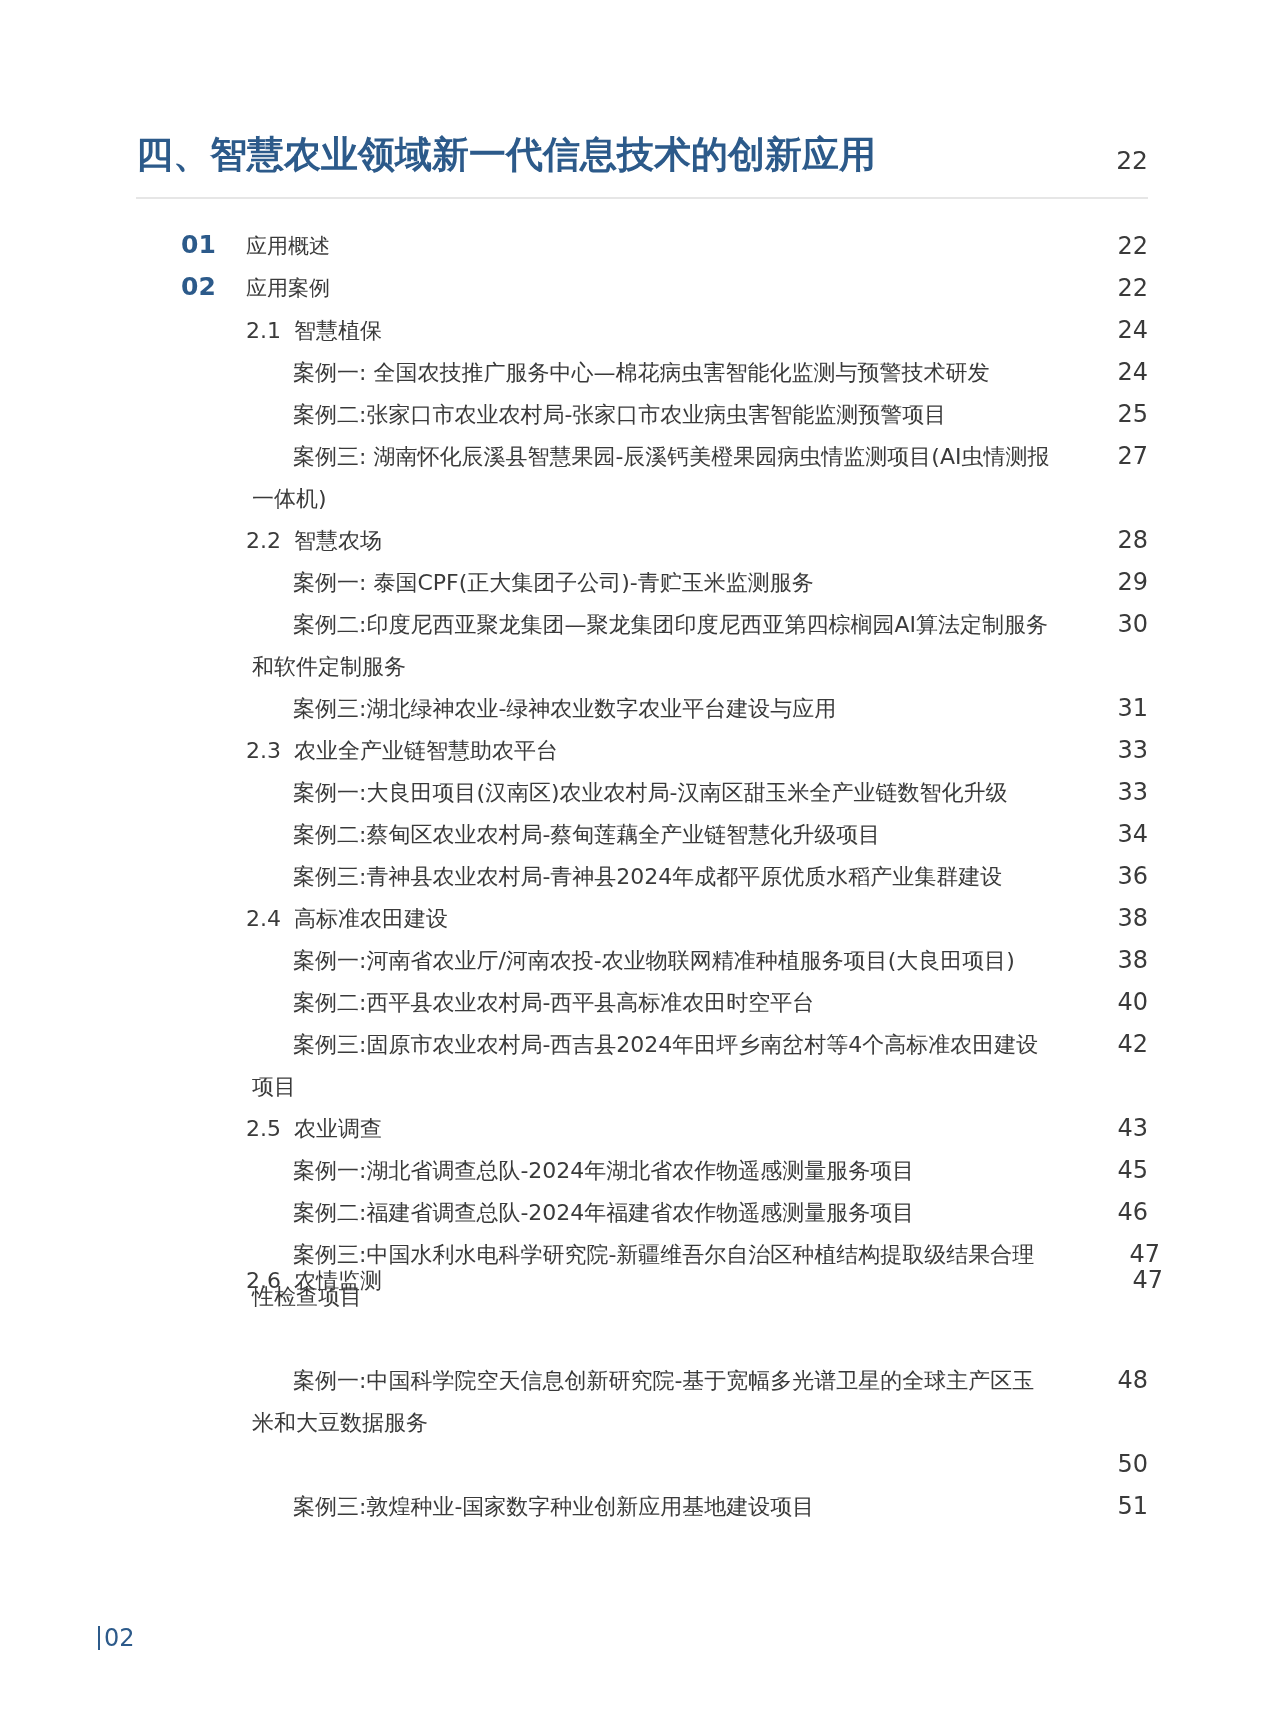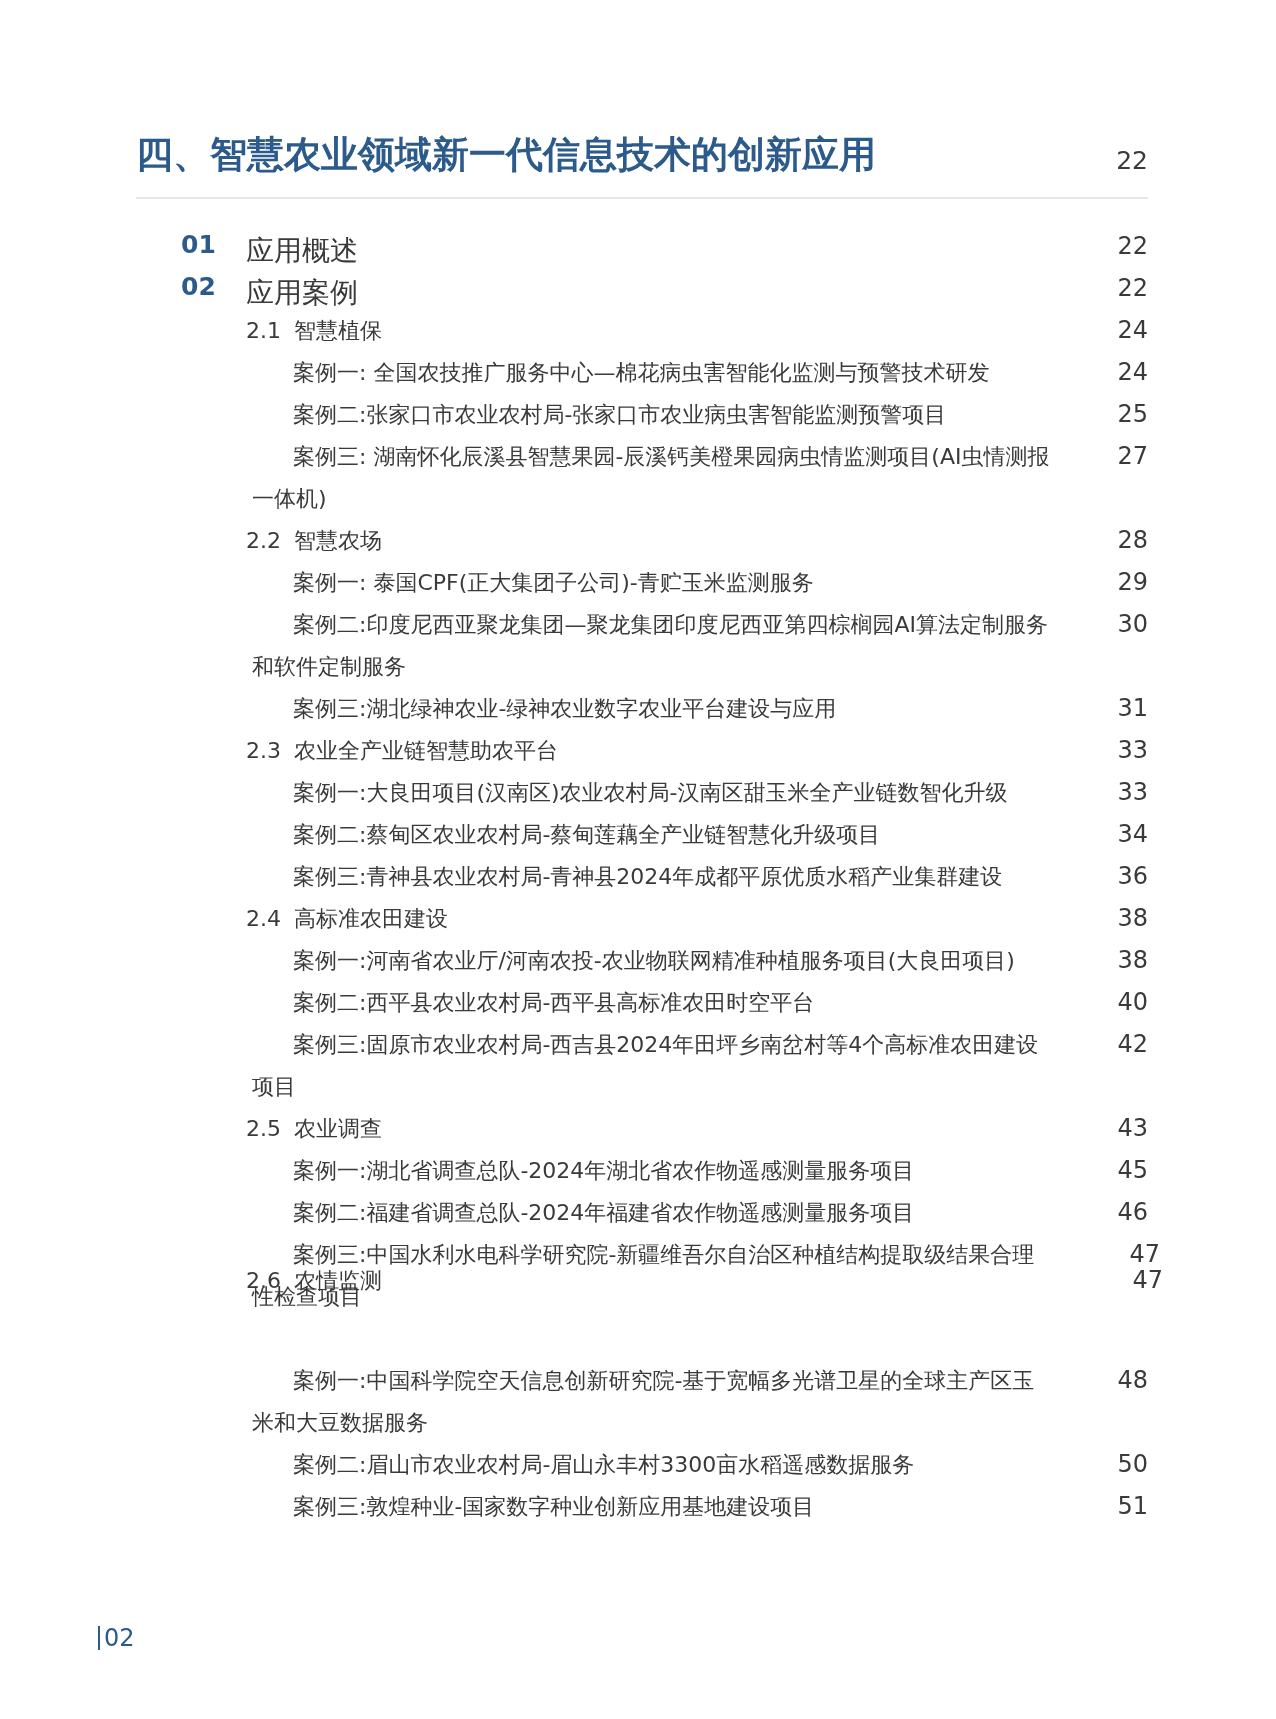--- a/index.html
+++ b/index.html
@@ -57,21 +57,21 @@
       white-space: nowrap;
       top: 6px;
     }
     .toc-row .page {
       position: absolute;
       right: 128px;
       top: 6px;
       font-size: 24px;
       color: #3a3a3a;
     }
-    .lvl1 .text { left: 246px; font-size: 28px; }
+    .lvl1 .text { left: 246px; font-size: 21px; }
     .lvl2 .text { left: 246px; }
     .lvl2 .sec { display: inline-block; width: 48px; }
     .lvl3 .text { left: 293px; }
     .cont .text { left: 252px; }
     .footer-page {
       position: absolute;
       left: 98px;
       top: 1624px;
       font-size: 24px;
       color: #2c5a8a;
@@ -207,21 +207,20 @@
       </div>
       <div class="toc-row lvl3" style="top: 1360px;">
         <span class="text">案例一:中国科学院空天信息创新研究院-基于宽幅多光谱卫星的全球主产区玉</span>
         <span class="page">48</span>
       </div>
       <div class="toc-row cont" style="top: 1402px;">
         <span class="text">米和大豆数据服务</span>
         <span class="page"></span>
       </div>
       <div class="toc-row lvl3" style="top: 1444px;">
-        <span class="text">案例二:眉山市农业农村局-眉山永丰村3300亩水稻遥感数据服务</span>
         <span class="page">50</span>
       </div>
       <div class="toc-row lvl3" style="top: 1486px;">
         <span class="text">案例三:敦煌种业-国家数字种业创新应用基地建设项目</span>
         <span class="page">51</span>
       </div>
     </div>
 
   <div class="footer-page">
     <span class="footer-bar"></span>

